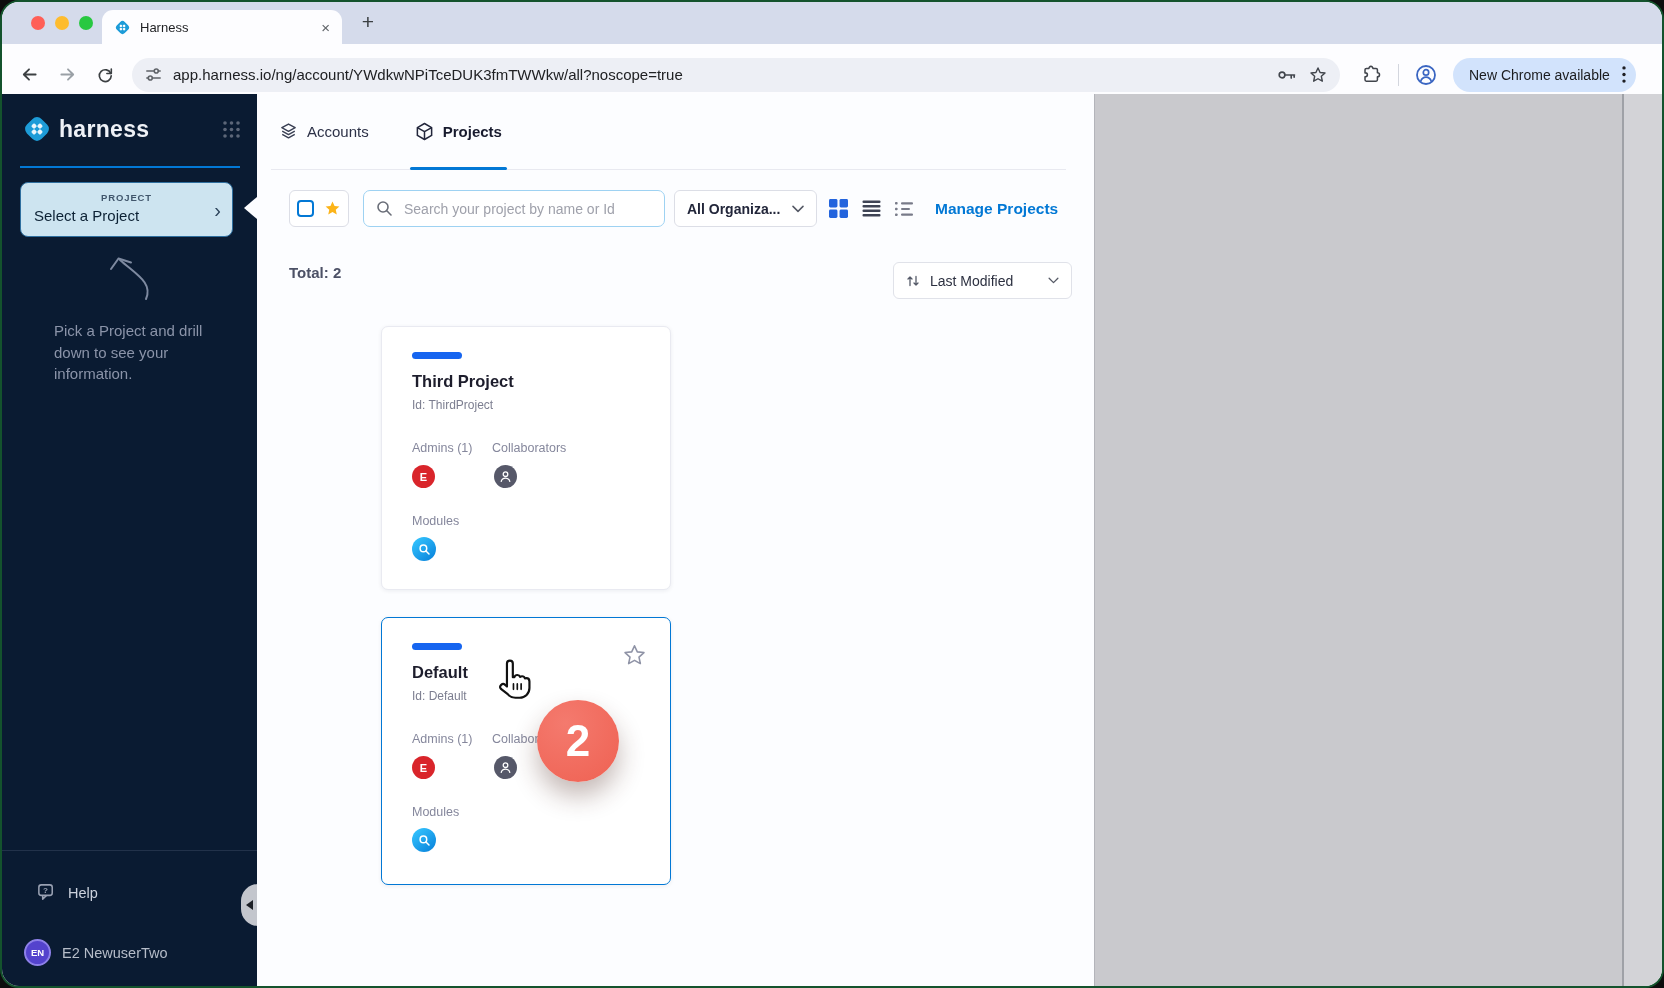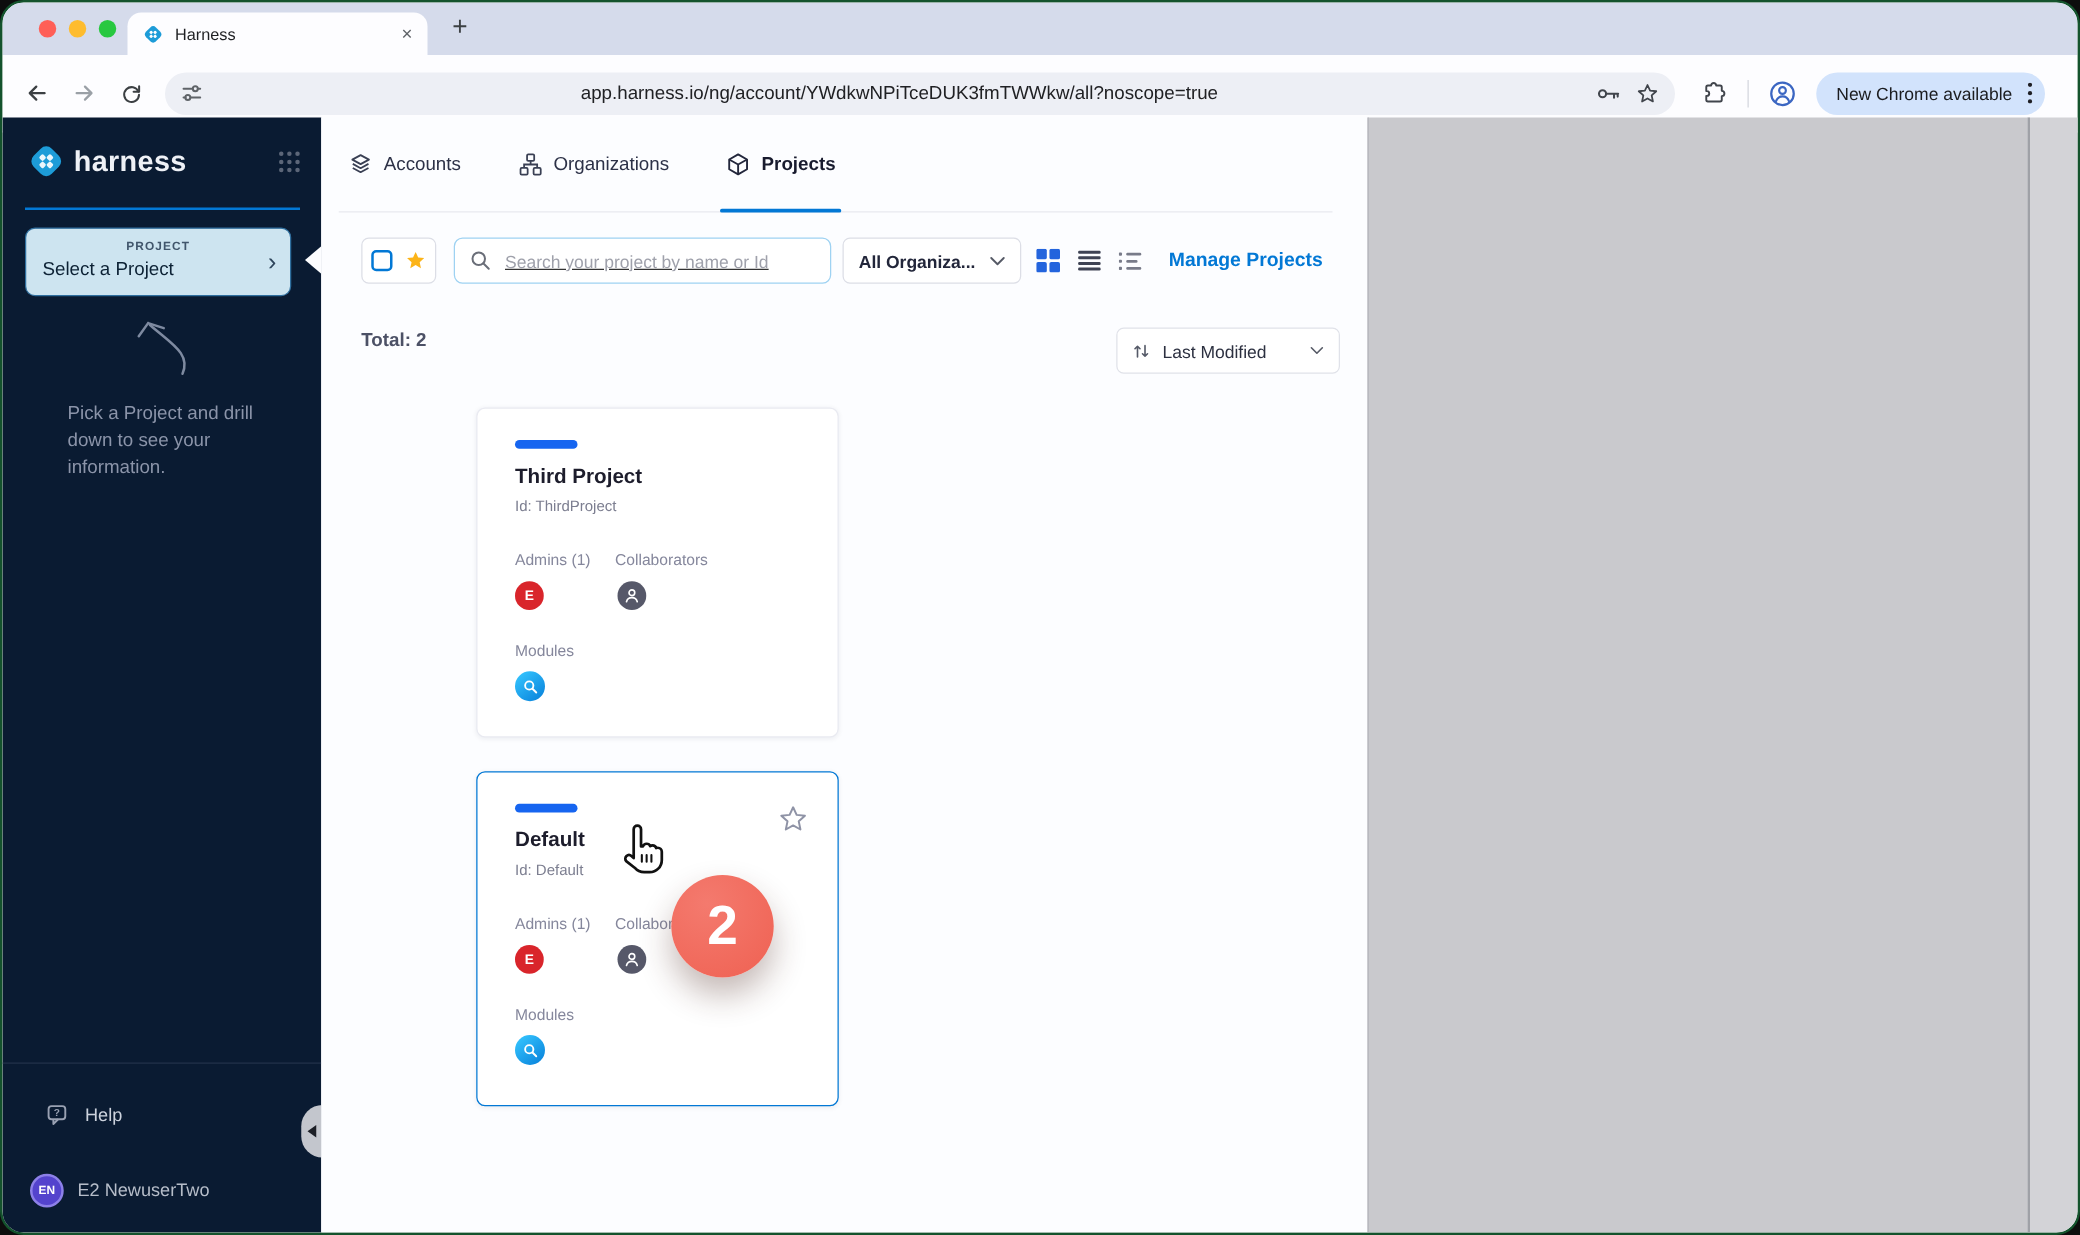--- a/index.html
+++ b/index.html
@@ -7,21 +7,21 @@
   svg{display:block}
 
   
   .titlebar{position:absolute;top:0;left:0;right:0;height:42px;background:#d5dbeb;}
   .tl-dot{position:absolute;top:14px;width:14px;height:14px;border-radius:50%;}
   .tl-red{left:29px;background:#ff5f57}.tl-yellow{left:53px;background:#febc2e}.tl-green{left:77px;background:#28c840}
   .btab{position:absolute;left:100px;top:8px;width:240px;height:34px;background:#fdfdff;border-radius:11px 11px 0 0;display:flex;align-items:center;padding:0 12px;gap:9px;box-sizing:border-box;}
   .btab-title{font-size:13px;color:#1f2023;flex:1;}
   .btab-close{color:#5f6368;font-size:15px;line-height:1;}
   .newtab{position:absolute;left:352px;top:6px;font-size:21px;color:#3c4043;width:28px;height:28px;display:flex;align-items:center;justify-content:center;border-radius:50%;}
-  .toolbar{position:absolute;top:42px;left:0;right:0;height:62px;background:#fdfdff;border-bottom:1px solid #e9eaef;display:flex;align-items:center;box-sizing:border-box;text-align:center;}
+  .toolbar{position:absolute;top:42px;left:0;right:0;height:62px;background:#fdfdff;border-bottom:1px solid #e9eaef;display:flex;align-items:center;box-sizing:border-box;}
   .navbtn{width:30px;height:30px;display:flex;align-items:center;justify-content:center;font-size:19px;border-radius:50%;}
   .nav-back{margin-left:12px;color:#3c4043}.nav-fwd{margin-left:8px;color:#9aa0a6}.nav-reload{margin-left:8px}
   .omnibox{height:34px;border-radius:17px;background:#edeff5;margin-left:12px;width:1208px;display:flex;align-items:center;padding:0 12px;box-sizing:border-box;gap:10px;}
   .url{font-size:15px;color:#202124;flex:1;white-space:nowrap;overflow:hidden;}
   .tb-sep{width:1px;height:22px;background:#d3d6de;margin:0 12px;}
   .chrome-pill{background:#d2e3fc;border-radius:17px;height:34px;display:flex;align-items:center;gap:12px;padding:0 10px 0 16px;margin-left:12px;}
   .chrome-pill-text{font-size:14px;color:#1b1c1f;}
   .ext-btn{margin-left:16px}
 
   
@@ -55,21 +55,21 @@
   
   .tabs-row{position:absolute;top:0;left:14px;right:28px;height:76px;border-bottom:1px solid #e8e9f0;display:flex;align-items:center;gap:46px;padding-left:8px;box-sizing:border-box;}
   .tab-item{display:flex;align-items:center;gap:9px;font-size:15px;color:#2c3147;height:100%;position:relative;}
   .tab-item.active{font-weight:700;color:#181b2e;}
   .tab-item.active::after{content:'';position:absolute;bottom:-1px;left:-5px;right:-5px;height:3px;background:#0278d5;border-radius:2px;}
 
   
   .fav-group{position:absolute;left:32px;top:96px;width:60px;height:37px;border:1px solid #dcdee6;border-radius:6px;background:#fff;display:flex;align-items:center;justify-content:center;gap:9px;box-sizing:border-box;}
   .checkbox{width:17px;height:17px;border:2px solid #0278d5;border-radius:4px;background:#fff;box-sizing:border-box;}
   .search-box{position:absolute;left:106px;top:96px;width:302px;height:37px;border:1.5px solid #9ed2f2;border-radius:7px;background:#fff;display:flex;align-items:center;padding:0 12px;gap:9px;box-sizing:border-box;}
-  .search-box input{border:0;outline:0;flex:1;font-size:14px;color:#333;background:transparent;font-family:inherit;text-decoration:underline;}
+  .search-box input{border:0;outline:0;flex:1;font-size:14px;color:#333;background:transparent;font-family:inherit;}
   .search-box input::placeholder{color:#9fa1ab;}
   .org-select{position:absolute;left:417px;top:96px;width:143px;height:37px;border:1px solid #dcdee6;border-radius:6px;background:#fff;display:flex;align-items:center;justify-content:space-between;padding:0 12px;box-sizing:border-box;}
   .org-select-label{font-size:14px;font-weight:600;color:#22263a;}
   .view-toggles{position:absolute;left:572px;top:96px;height:37px;display:flex;align-items:center;gap:14px;}
   .manage-link{position:absolute;left:678px;top:96px;height:37px;display:flex;align-items:center;font-size:15.5px;font-weight:700;color:#0278d5;}
   .total-label{position:absolute;left:32px;top:170px;font-size:15px;font-weight:700;color:#4c5166;}
   .sort-select{position:absolute;left:636px;top:168px;width:179px;height:37px;border:1px solid #e0e2e9;border-radius:6px;background:#fff;display:flex;align-items:center;gap:10px;padding:0 12px;box-sizing:border-box;}
   .sort-label{font-size:14px;color:#2c3040;flex:1;}
 
   
@@ -231,29 +231,20 @@
 
       <div class="tabs-row">
         <div class="tab-item">
           <svg width="19" height="19" viewBox="0 0 20 20">
               <path d="M10 2.2 17 6l-7 3.8L3 6z" stroke="#3a4054" stroke-width="1.5" fill="none" stroke-linejoin="round"></path>
               <path d="M3.4 9.6 10 13.2l6.6-3.6" stroke="#3a4054" stroke-width="1.5" fill="none" stroke-linejoin="round"></path>
               <path d="M3.4 13 10 16.6 16.6 13" stroke="#3a4054" stroke-width="1.5" fill="none" stroke-linejoin="round"></path>
             </svg>
           <span>Accounts</span>
         </div>
-        <div class="tab-item">
-          <svg width="19" height="19" viewBox="0 0 20 20">
-              <rect x="7" y="1.5" width="6" height="5.6" rx="1" stroke="#3a4054" stroke-width="1.5" fill="none"></rect>
-              <rect x="1.5" y="13" width="6" height="5.6" rx="1" stroke="#3a4054" stroke-width="1.5" fill="none"></rect>
-              <rect x="12.5" y="13" width="6" height="5.6" rx="1" stroke="#3a4054" stroke-width="1.5" fill="none"></rect>
-              <path d="M10 7.1v3M4.5 13v-2.9h11V13" stroke="#3a4054" stroke-width="1.5" fill="none"></path>
-            </svg>
-          <span>Organizations</span>
-        </div>
         <div class="tab-item active">
           <svg width="19" height="19" viewBox="0 0 20 20">
               <path d="M10 1.6 17.5 5.9v8.2L10 18.4l-7.5-4.3V5.9z" stroke="#23273c" stroke-width="1.6" fill="none" stroke-linejoin="round"></path>
               <path d="M2.5 5.9 10 10.1l7.5-4.2M10 10.1v8.3" stroke="#23273c" stroke-width="1.6" fill="none" stroke-linejoin="round"></path>
             </svg>
           <span>Projects</span>
         </div>
       </div>
 
       <div class="fav-group">

